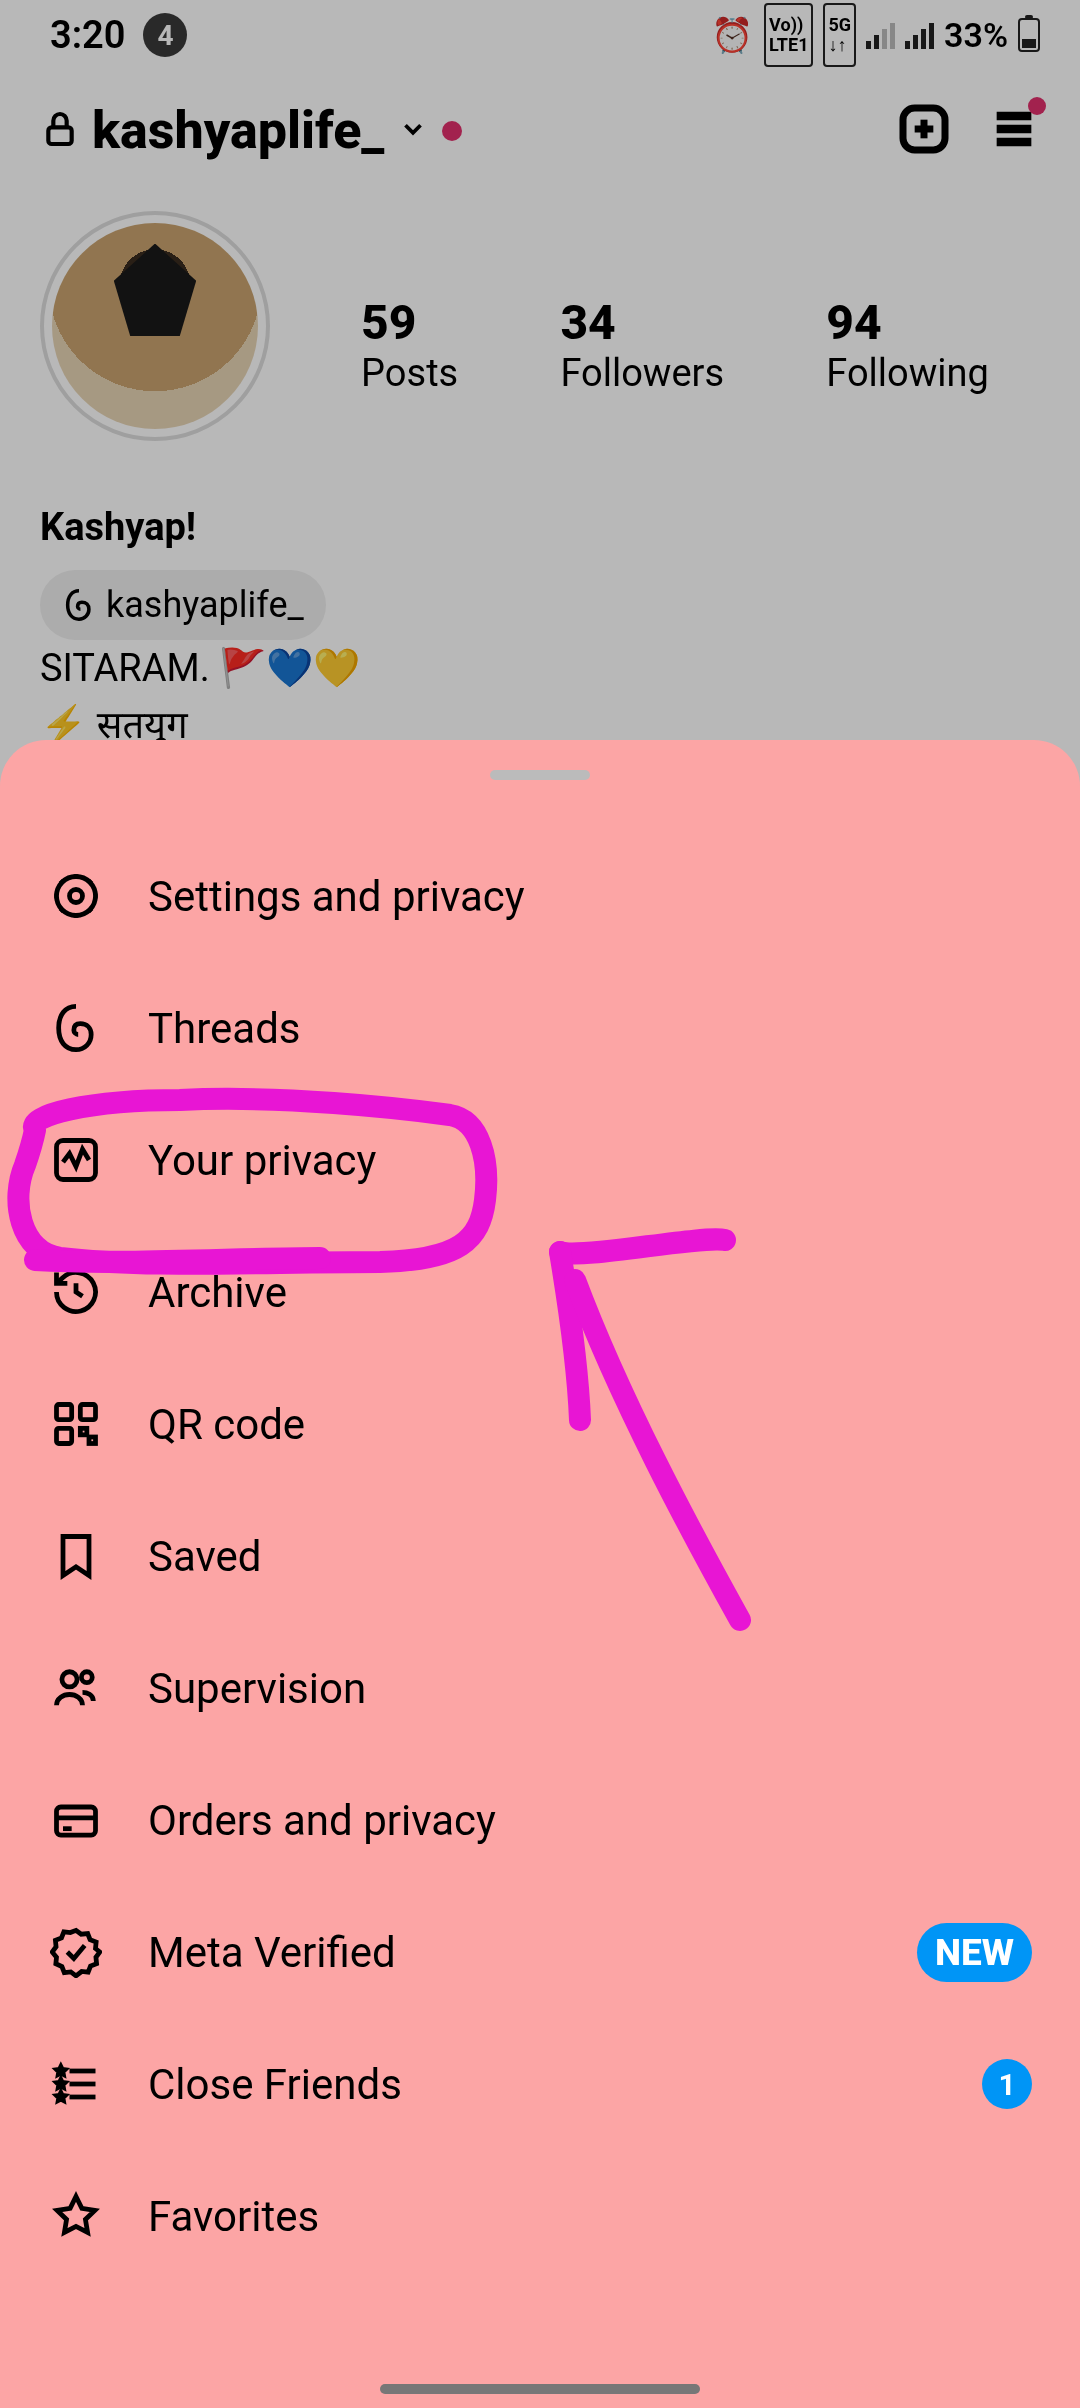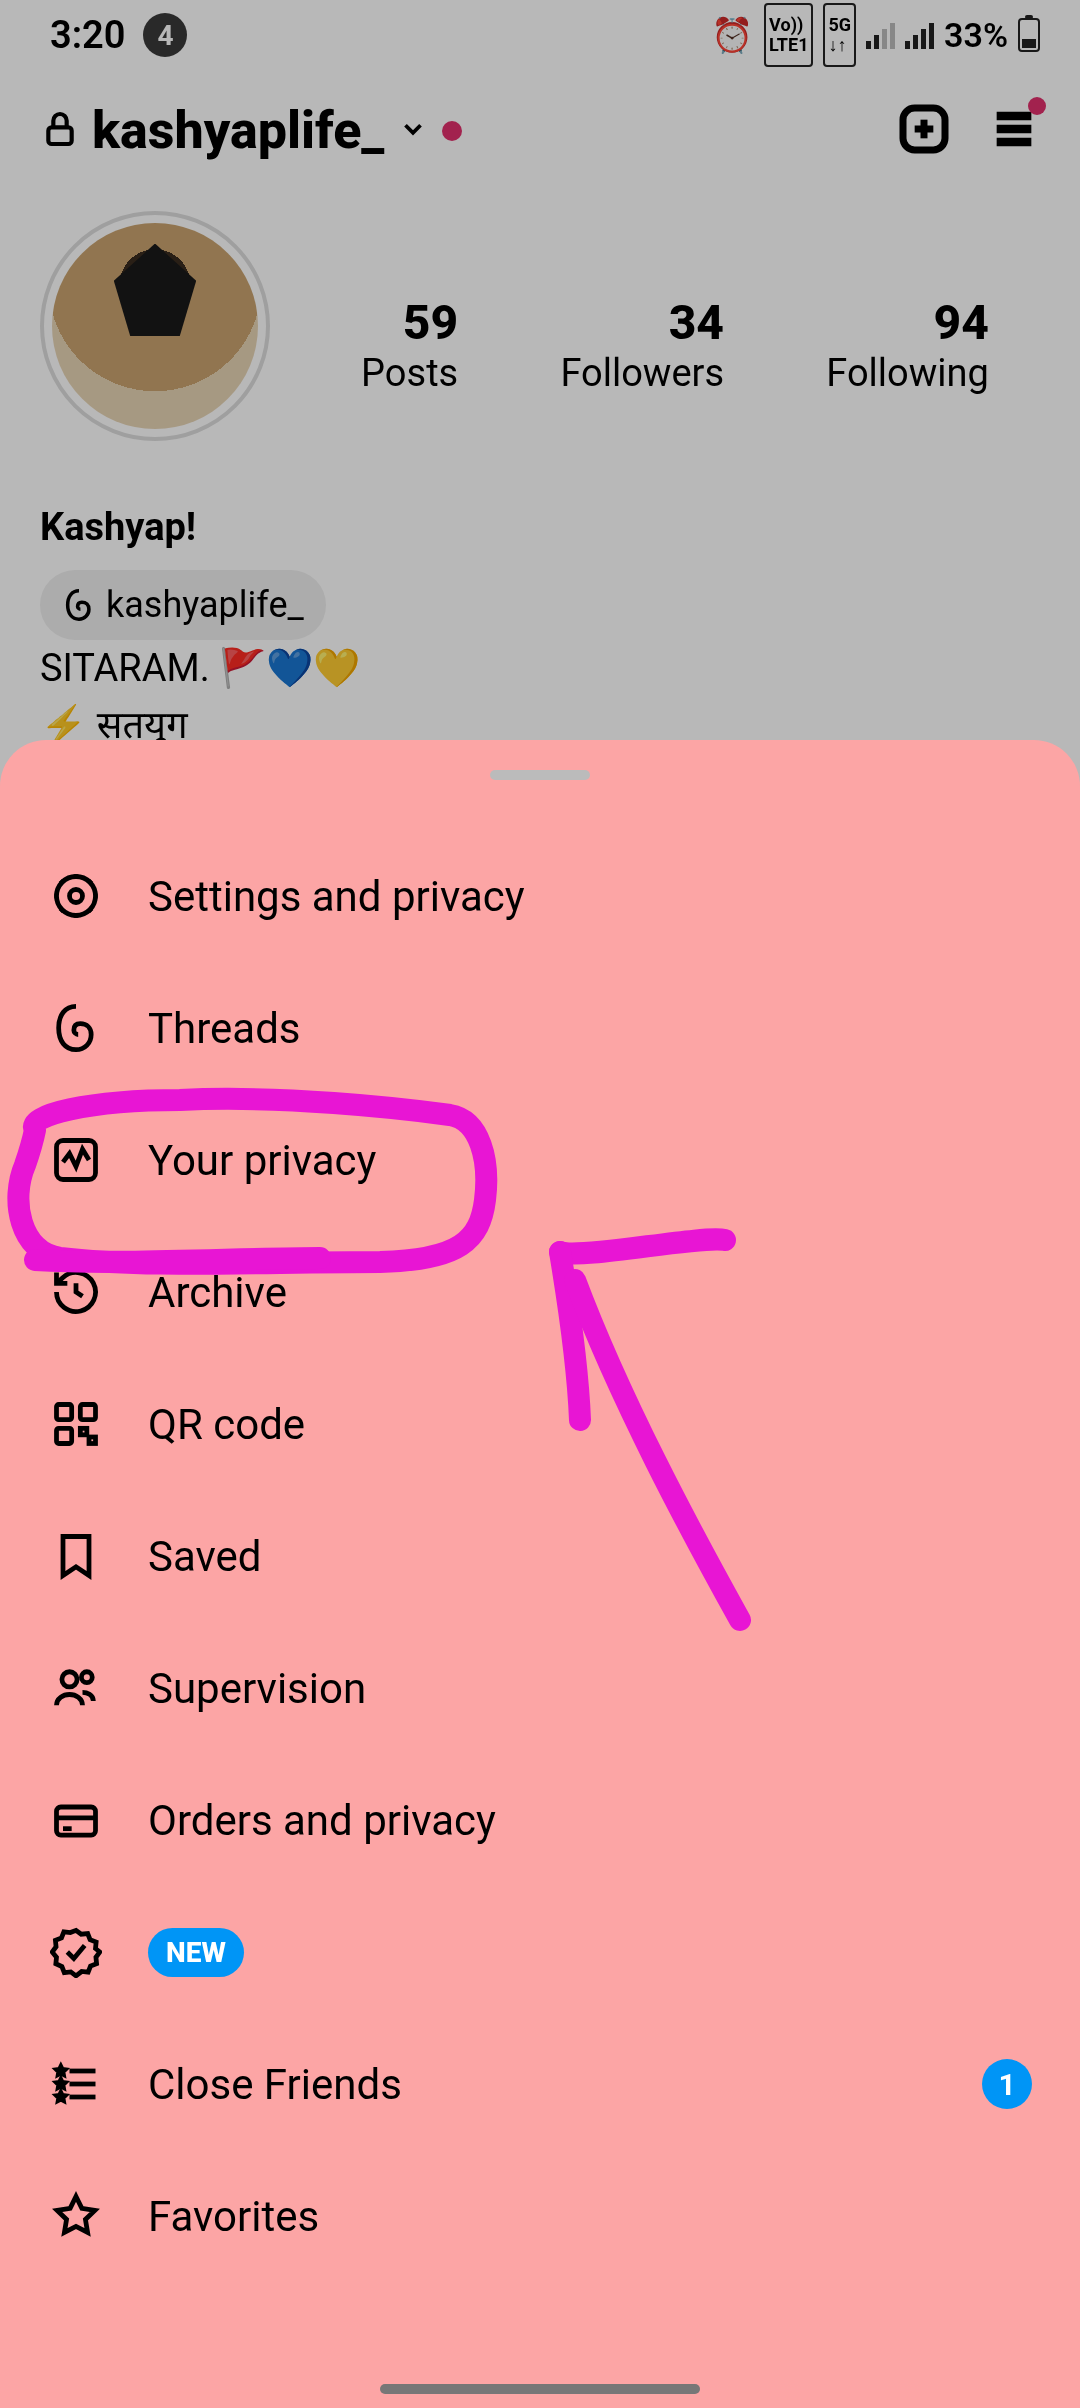--- a/index.html
+++ b/index.html
@@ -34,38 +34,38 @@
   .plus-btn svg{width:56px;height:56px;stroke:#000;stroke-width:3;fill:none;}
   .menu-btn{margin-left:36px;position:relative;}
   .menu-btn svg{width:52px;height:52px;stroke:#000;stroke-width:4;fill:none;}
   .menu-btn .dot{position:absolute;top:-6px;right:-6px;width:18px;height:18px;border-radius:50%;background:#e1306c;}
 
   
   .stats-row{display:flex;align-items:center;padding:40px 40px 0 40px;gap:40px;}
   .avatar-wrap{width:230px;height:230px;border-radius:50%;background:#fff;padding:8px;border:4px solid #ddd;display:flex;align-items:center;justify-content:center;}
   .avatar{width:100%;height:100%;border-radius:50%;background:radial-gradient(circle at 50% 30%, #3a2c1f 0 20%, #c9a36f 20% 60%, #e7d4b5 60% 100%);position:relative;overflow:hidden;}
   .avatar::after{content:"";position:absolute;left:30%;right:30%;top:10%;height:45%;background:#1a1a1a;clip-path:polygon(50% 0,100% 40%,80% 100%,20% 100%,0 40%);} 
-  .stats{flex:1;display:flex;justify-content:space-around;text-align:right;margin-top:36px;}
+  .stats{flex:1;display:flex;justify-content:space-around;text-align:left;margin-top:36px;}
   .stat-num{font-size:48px;font-weight:800;}
   .stat-lbl{font-size:38px;}
 
   
   .bio{padding:24px 40px 0 40px;font-size:38px;line-height:1.5;}
   .bio-name{font-weight:700;margin-top:34px;}
   .threads-pill{display:inline-flex;align-items:center;gap:10px;background:#efefef;border-radius:40px;padding:8px 22px;margin-top:14px;font-size:36px;}
   .threads-pill svg{width:34px;height:34px;stroke:#000;stroke-width:2.5;fill:none;}
 
   
   .sheet{position:absolute;left:0;right:0;bottom:0;top:740px;background:#fca5a5;border-top-left-radius:46px;border-top-right-radius:46px;z-index:10;padding-top:30px;}
   .grab{width:100px;height:10px;background:#bbb;border-radius:6px;margin:0 auto 50px auto;}
   .menu-item{display:flex;align-items:center;gap:44px;padding:0 48px;height:132px;font-size:42px;}
   .menu-item .ico{width:56px;height:56px;display:flex;align-items:center;justify-content:center;flex-shrink:0;}
   .menu-item .ico svg{width:52px;height:52px;stroke:#000;stroke-width:2.2;fill:none;}
   .menu-item .lbl{flex:1;}
-  .badge-new{background:#0095f6;color:#fff;font-weight:800;font-size:28px;padding:8px 18px;border-radius:30px;}
+  .badge-new{background:#0095f6;color:#fff;font-weight:800;font-size:37px;padding:8px 18px;border-radius:30px;}
   .badge-count{width:50px;height:50px;border-radius:50%;background:#0095f6;color:#fff;font-weight:700;font-size:30px;display:flex;align-items:center;justify-content:center;}
 
   
   .annot{position:absolute;inset:0;z-index:20;pointer-events:none;}
 
   
   .home-bar{position:absolute;bottom:14px;left:50%;transform:translateX(-50%);width:320px;height:10px;background:#777;border-radius:6px;z-index:30;}
 </style>
 </head>
 <body>
@@ -255,20 +255,21 @@
     <span class="lbl">Orders and privacy</span>
   </div>
 
   <div class="menu-item">
     <span class="ico">
       <svg viewBox="0 0 24 24">
           <path d="M12 2l2.4 1.8 3-.3 1.1 2.8 2.8 1.1-.3 3L23 12l-1.8 2.4.3 3-2.8 1.1-1.1 2.8-3-.3L12 23l-2.4-1.8-3 .3-1.1-2.8L2.7 17.4l.3-3L1 12l1.8-2.4-.3-3 2.8-1.1L6.4 2.7l3 .3z"></path>
           <polyline points="8 12 11 15 16 9"></polyline>
         </svg>
     </span>
+    <span class="lbl">Meta Verified</span>
     <span class="badge-new">NEW</span>
   </div>
 
   <div class="menu-item">
     <span class="ico">
       <svg viewBox="0 0 24 24">
           <line x1="9" y1="6" x2="21" y2="6"></line>
           <line x1="9" y1="12" x2="21" y2="12"></line>
           <line x1="9" y1="18" x2="21" y2="18"></line>
           <path d="M5 4l.6 1.2 1.3.2-.95.9.22 1.3L5 7l-1.17.6.22-1.3-.95-.9 1.3-.2z" fill="#000"></path>

